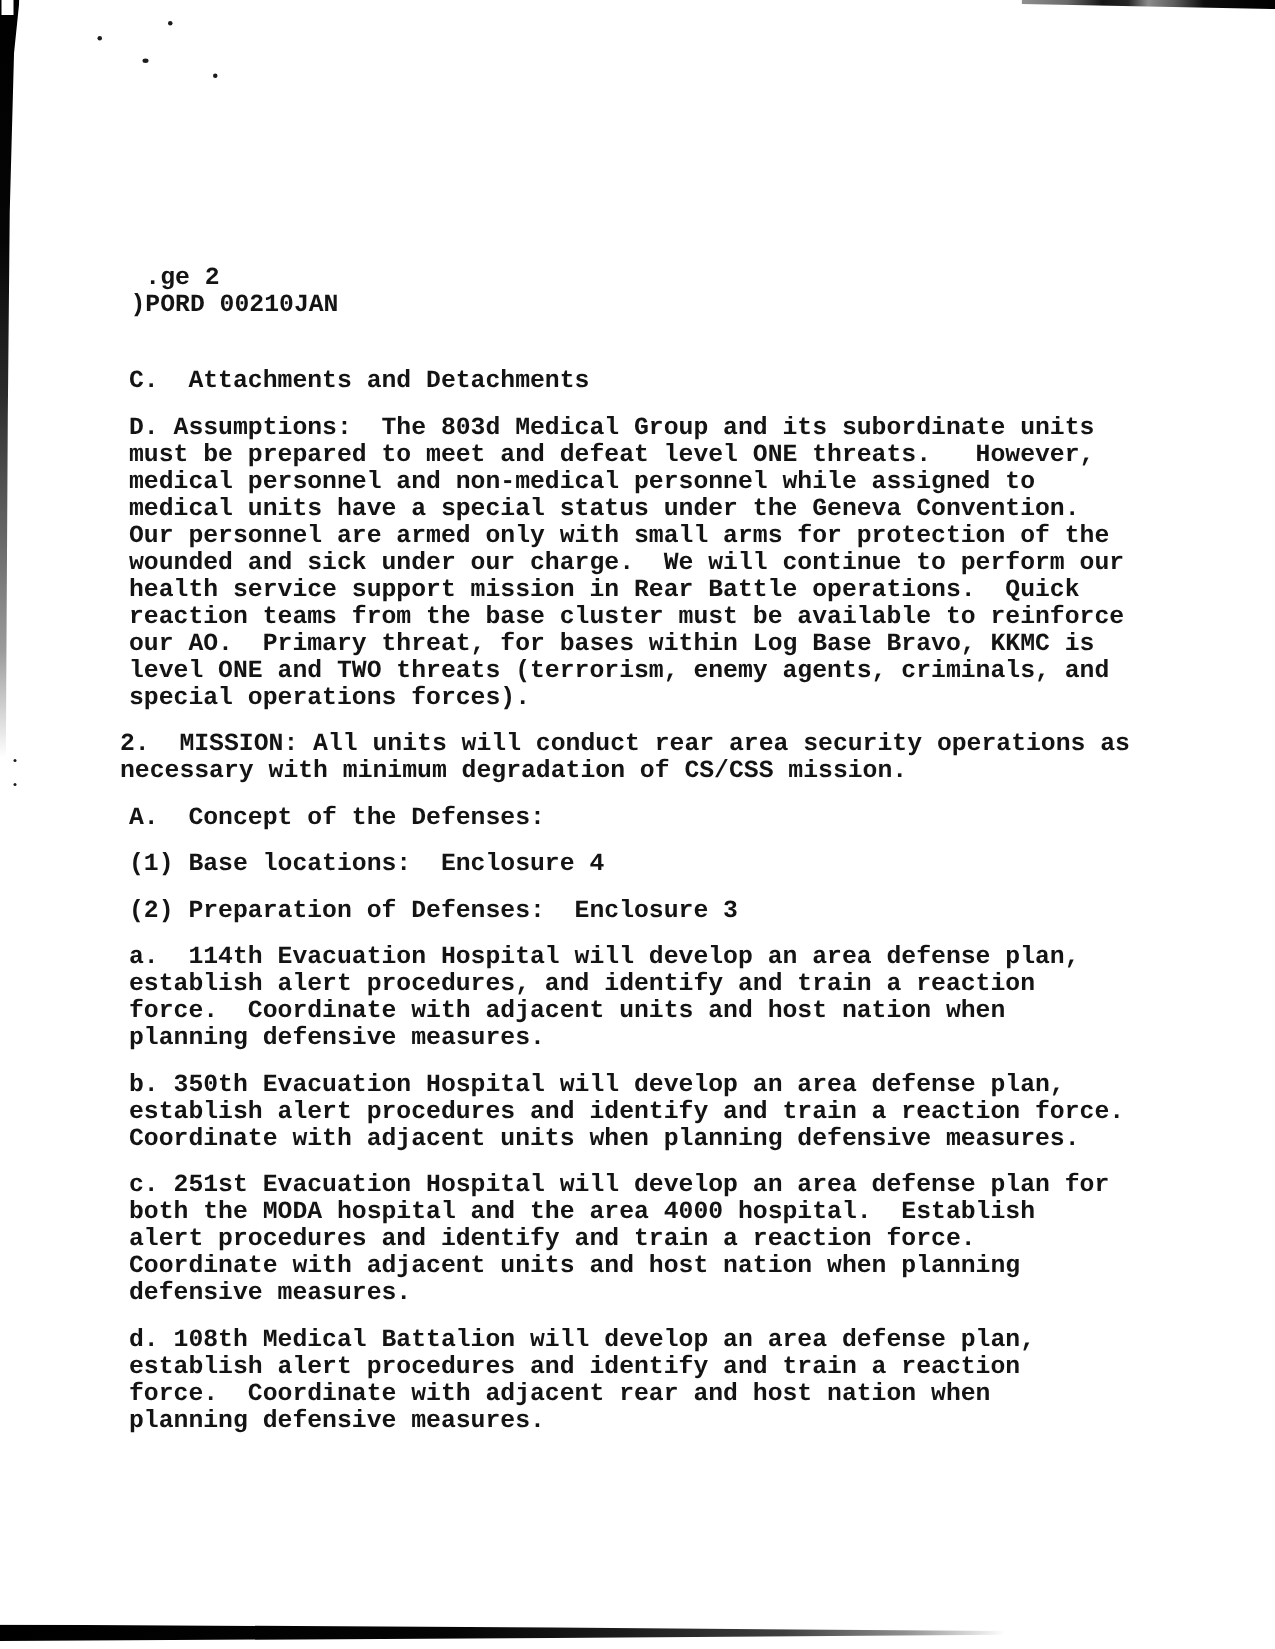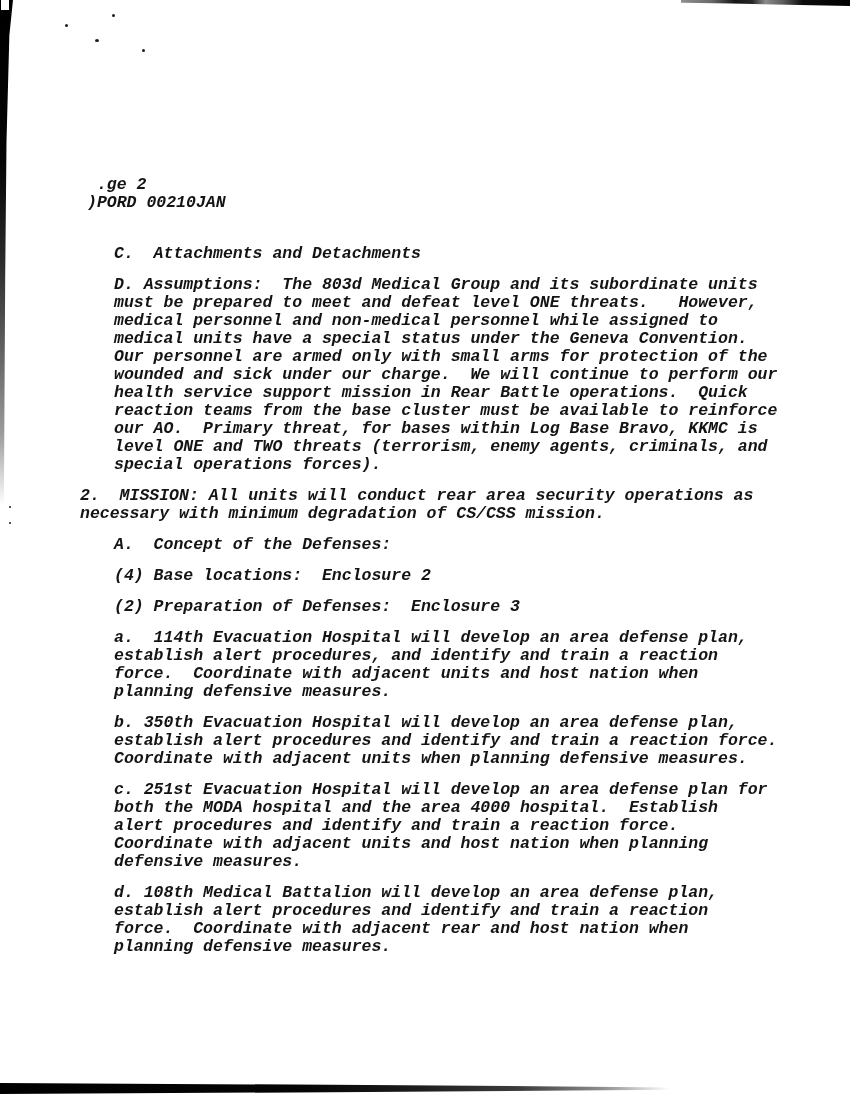--- a/index.html
+++ b/index.html
@@ -44,25 +44,24 @@
   .speck.s3{left:95px;top:39px;width:4px;height:3px;}
   .speck.s4{left:142px;top:49px;width:3px;height:3px;}
   .speck.s5{left:9px;top:506px;width:2px;height:2px;}
   .speck.s6{left:9px;top:522px;width:2px;height:2px;}
   
   .doc{
     position:absolute;left:64px;top:176px;width:760px;
     color:var(--ink,#141414);
     font-size:16.5px;line-height:18px;font-weight:bold;
     letter-spacing:0;
-    font-style:italic;
   }
   .hdr{margin-left:23px;margin-bottom:33px;white-space:pre;}
   .para{white-space:pre;margin:0 0 13px 0;}
-  .para[data-indent="2"]{margin-left:50px;}
+  .para[data-indent="2"]{margin-left:22px;}
   .para[data-indent="1"]{margin-left:16px;}
 </style>
 </head>
 <body>
 
 <div class="page">
 
   <div class="edge-left"></div>
   <div class="edge-left-notch"></div>
   <div class="edge-top"></div>
@@ -92,21 +91,21 @@
 our AO.  Primary threat, for bases within Log Base Bravo, KKMC is
 level ONE and TWO threats (terrorism, enemy agents, criminals, and
 special operations forces).</div>
 
     <div class="para" data-indent="1">2.  MISSION: All units will conduct rear area security operations as
 necessary with minimum degradation of CS/CSS mission.</div>
 
 
     <div class="para" data-indent="2">A.  Concept of the Defenses:</div>
 
-    <div class="para" data-indent="2">(4) Base locations:  Enclosure 2</div>
+    <div class="para" data-indent="2">(1) Base locations:  Enclosure 4</div>
 
     <div class="para" data-indent="2">(2) Preparation of Defenses:  Enclosure 3</div>
 
     <div class="para" data-indent="2">a.  114th Evacuation Hospital will develop an area defense plan,
 establish alert procedures, and identify and train a reaction
 force.  Coordinate with adjacent units and host nation when
 planning defensive measures.</div>
 
     <div class="para" data-indent="2">b. 350th Evacuation Hospital will develop an area defense plan,
 establish alert procedures and identify and train a reaction force.

